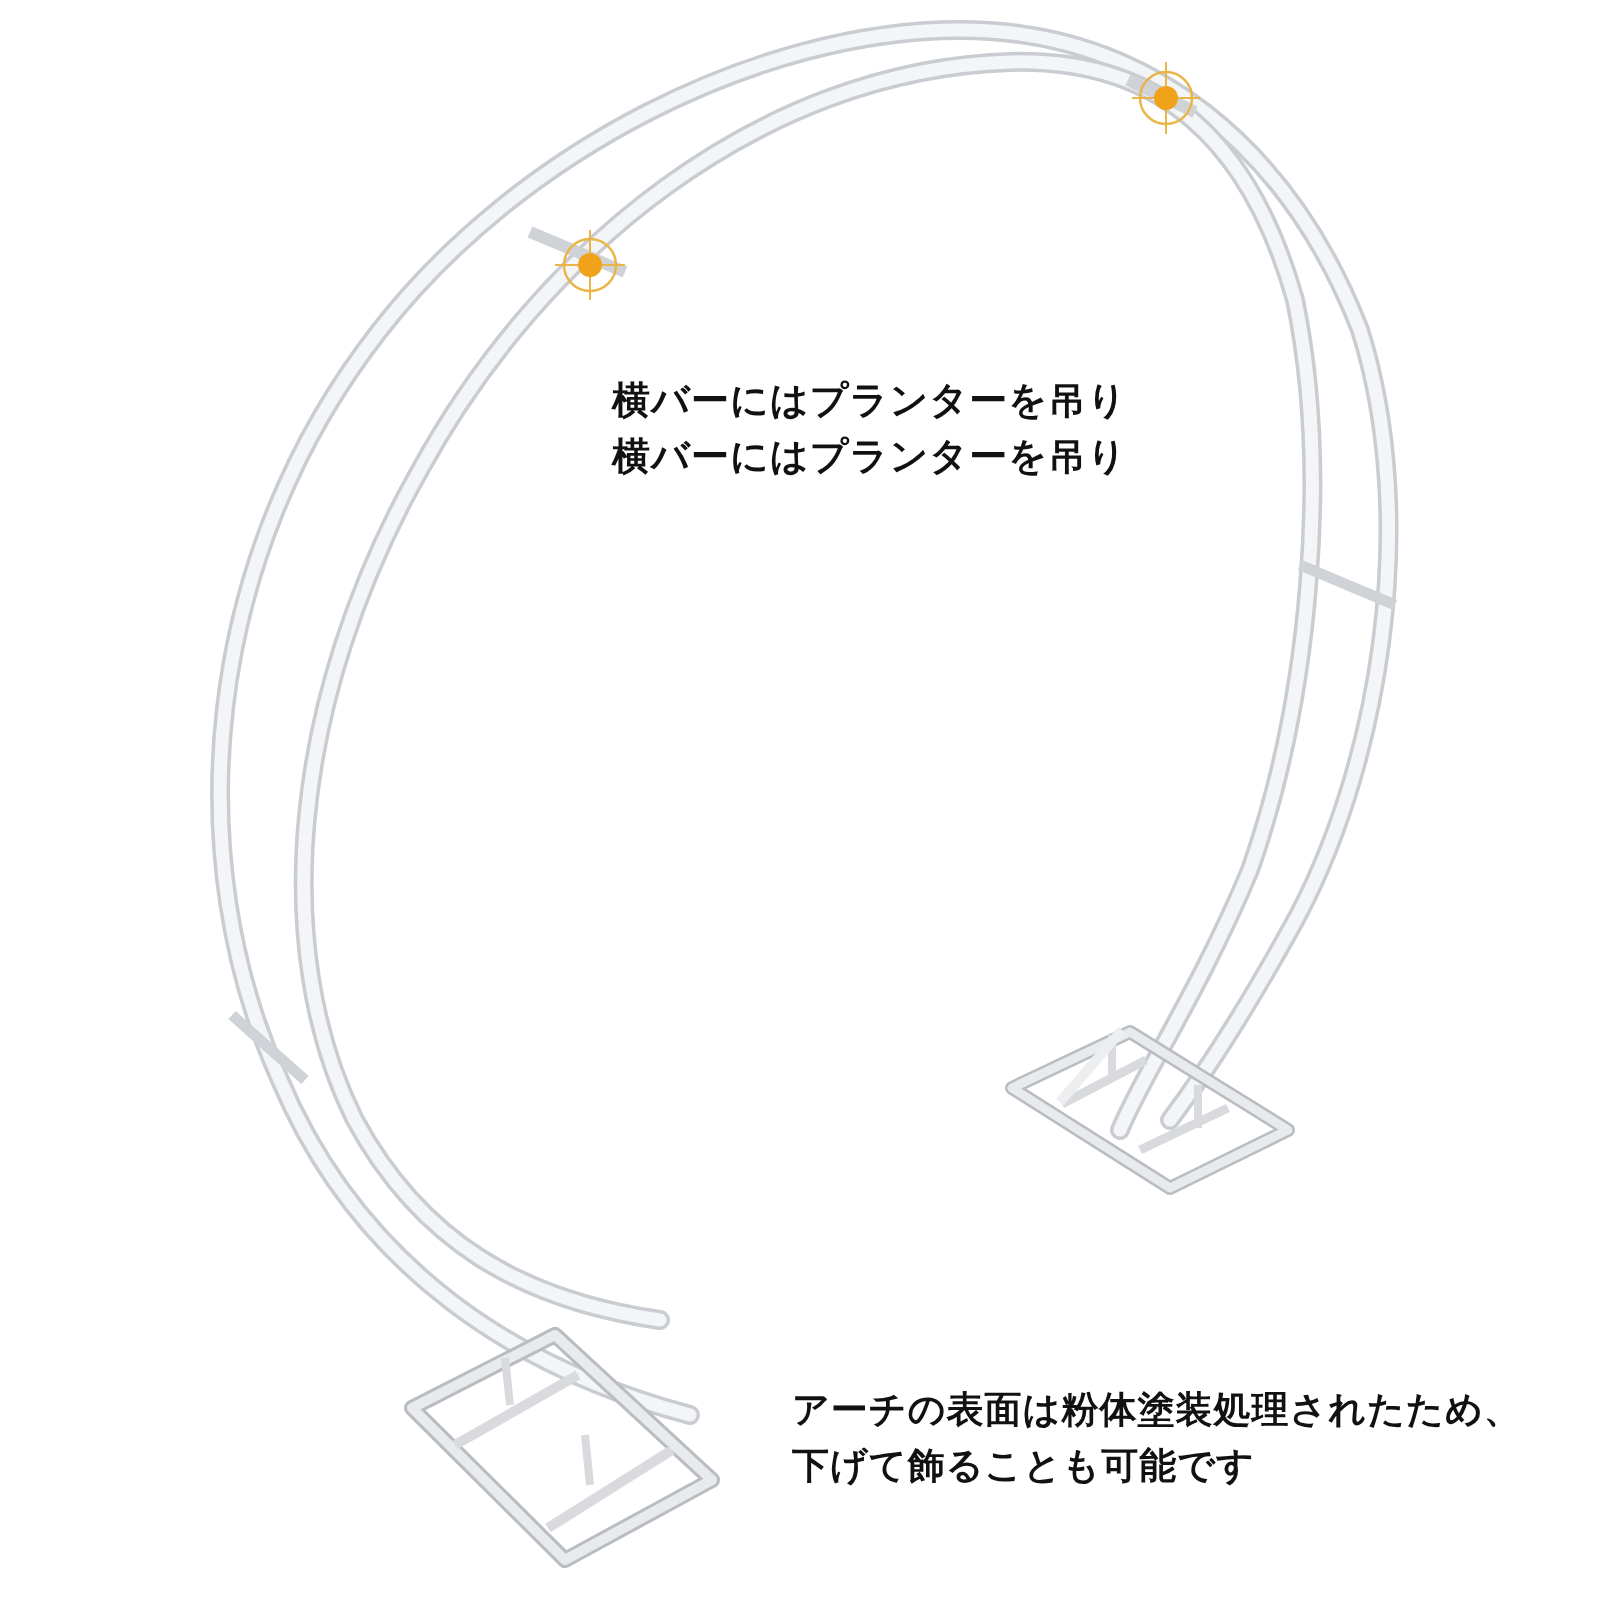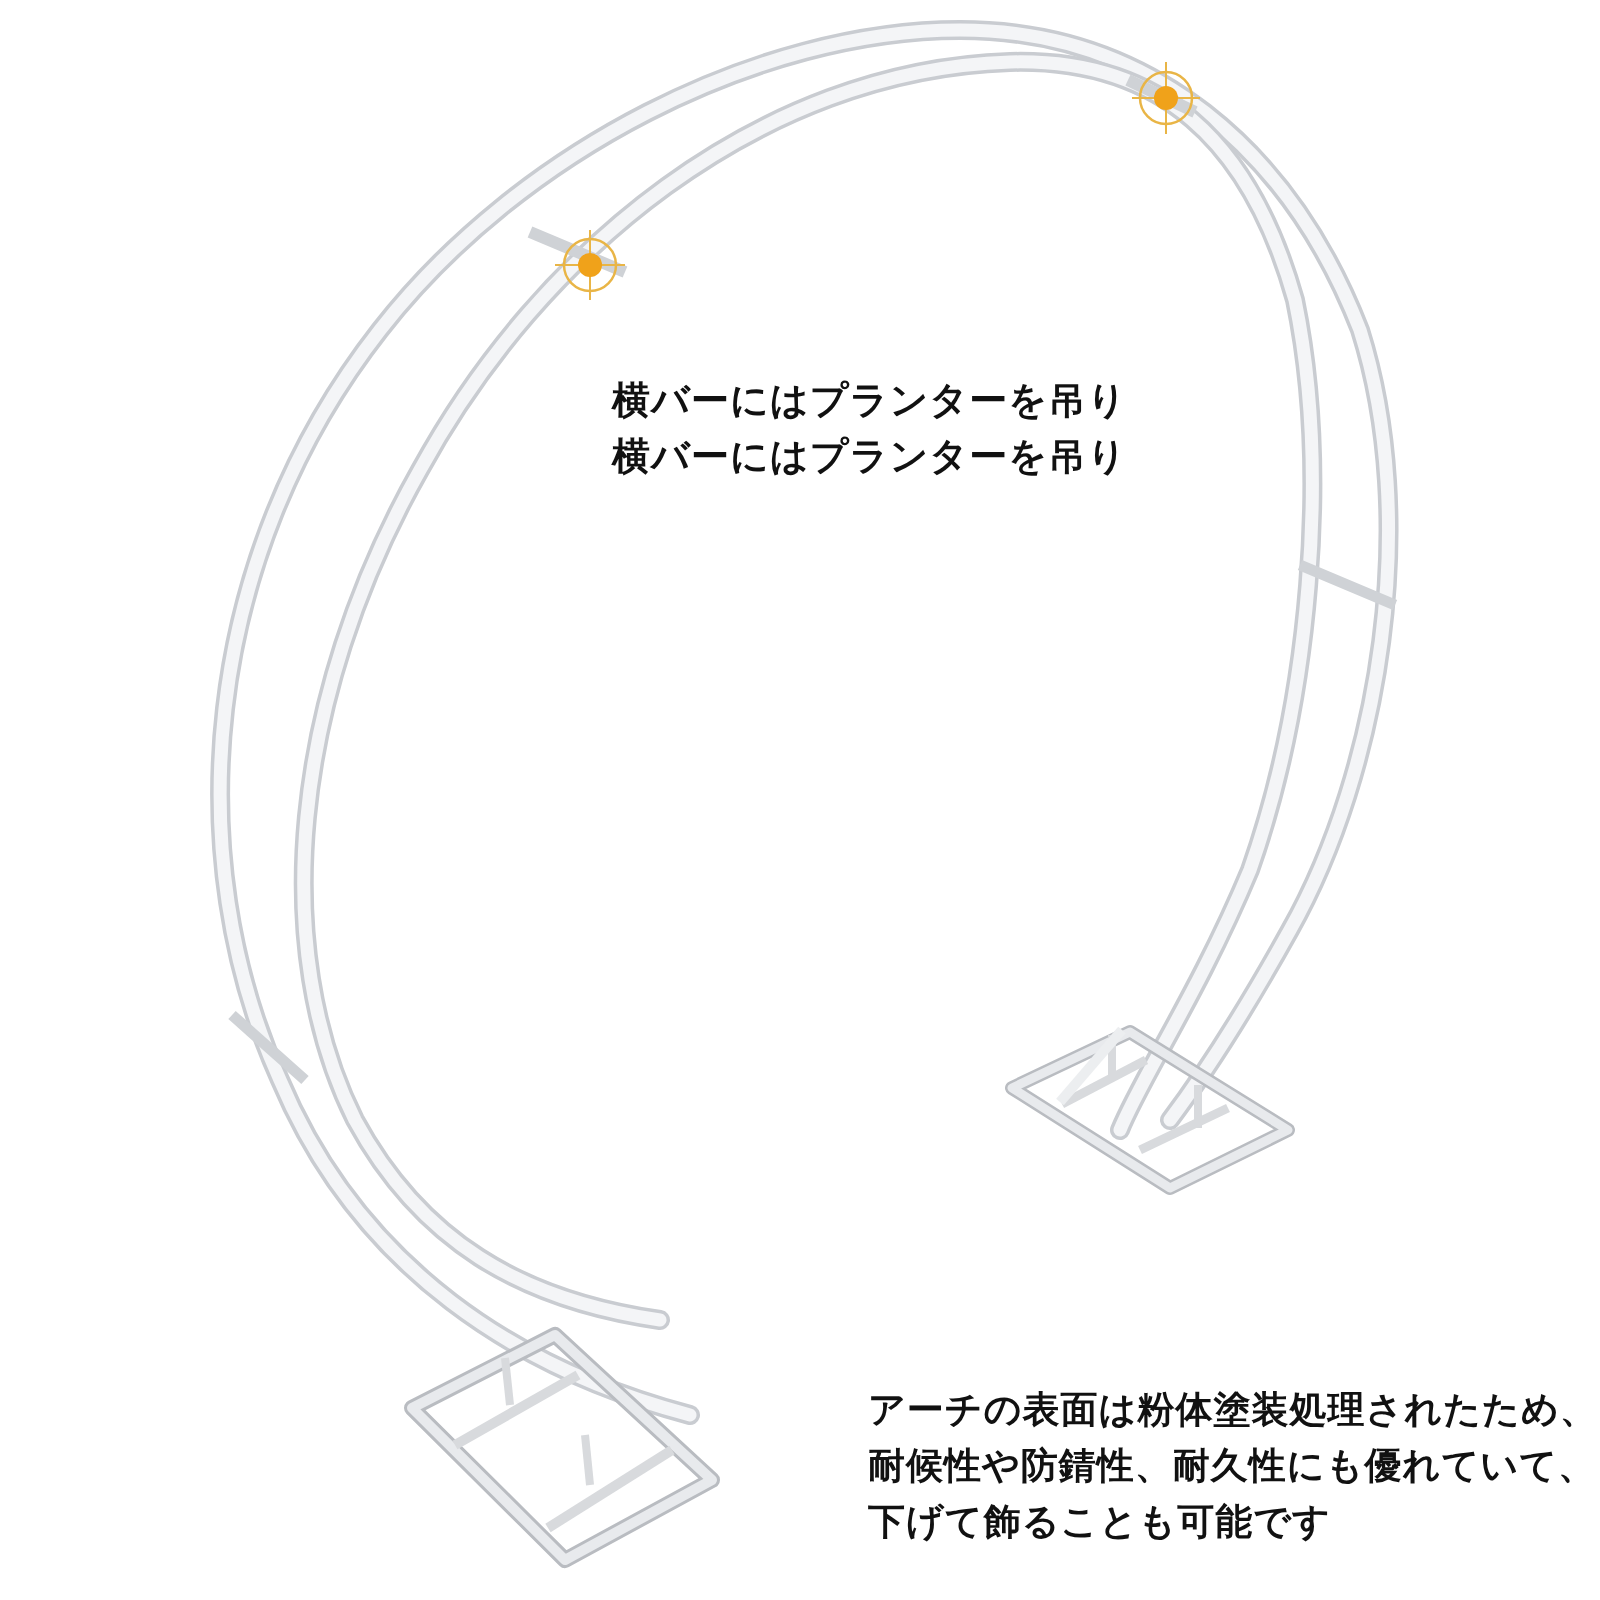--- a/index.html
+++ b/index.html
@@ -24,21 +24,21 @@
     white-space: nowrap;
   }
   .caption .line { display: block; font-family: Liberation Serif, serif; }
   .caption-top {
     left: 612px;
     top: 372px;
     font-size: 38px;
     line-height: 56px;
   }
   .caption-bottom {
-    left: 868px;
+    left: 792px;
     top: 1382px;
     font-size: 37px;
     line-height: 56px;
   }
 </style>
 </head>
 <body>
 
 <div class="canvas">
 
@@ -101,17 +101,16 @@
     </g>
   </svg>
 
   <div class="caption caption-top">
     <span class="line">横バーにはプランターを吊り</span>
     <span class="line">横バーにはプランターを吊り</span>
   </div>
 
   <div class="caption caption-bottom">
     <span class="line">アーチの表面は粉体塗装処理されたため、</span>
-    <span class="line">耐候性や防錆性、耐久性にも優れていて、</span>
     <span class="line">下げて飾ることも可能です</span>
   </div>
 
 </div>
 
 </body></html>

